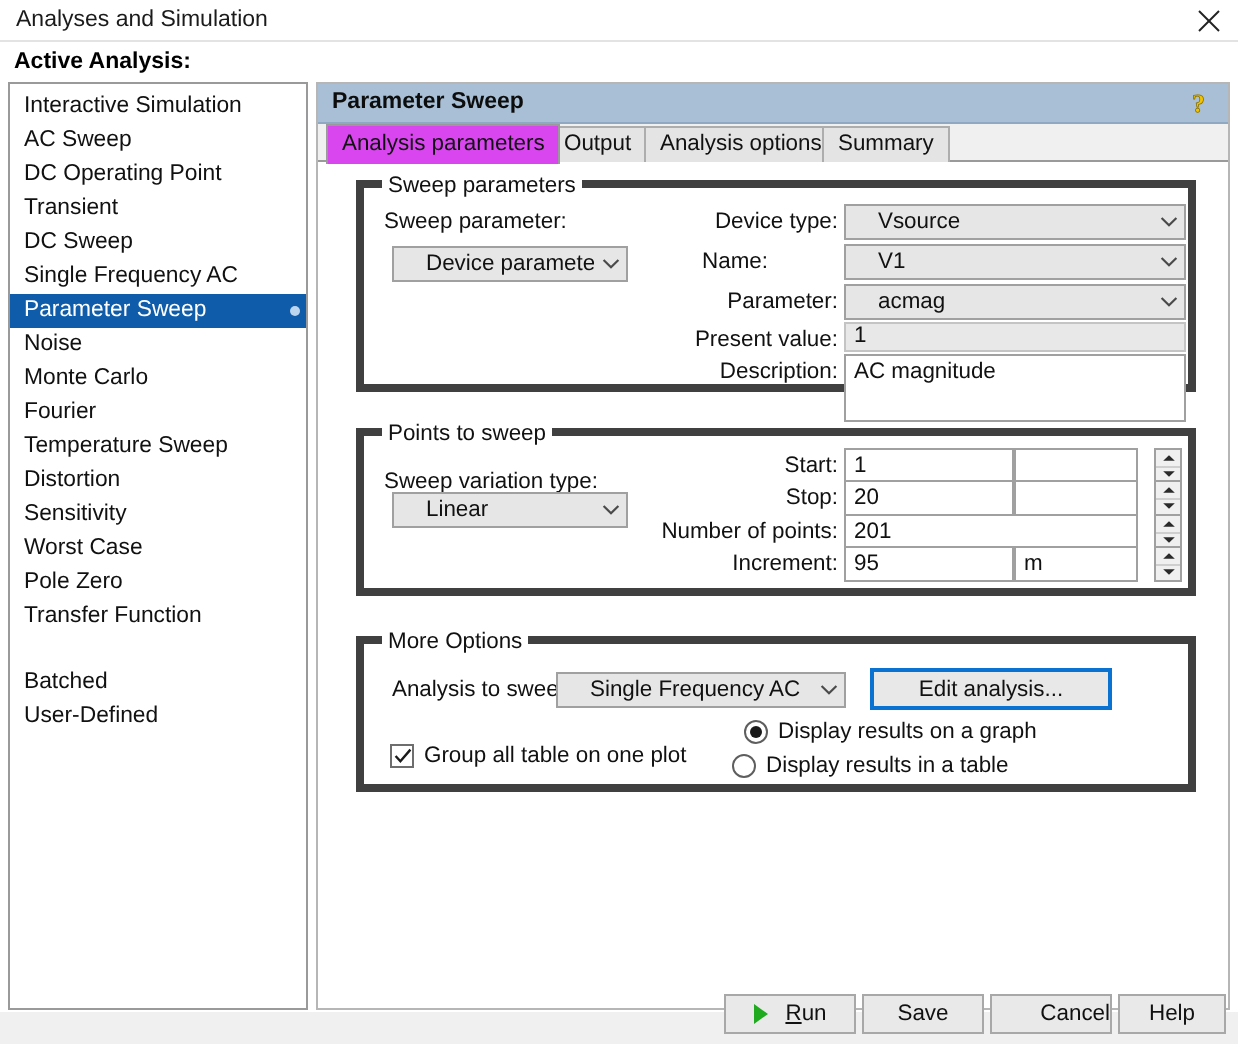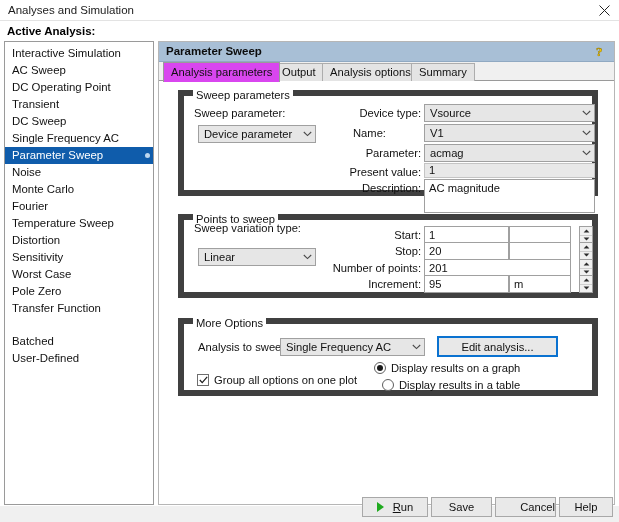--- a/index.html
+++ b/index.html
@@ -103,21 +103,21 @@
   }
 
   .tab-body {
     position: absolute; left: 0; top: 39px; width: 455px; height: 423px;
     background: #ffffff;
   }
 
   
   .group {
     position: absolute;
-    border: 6px solid #404040;
+    border: 4px solid #404040;
   }
   .group-title {
     position: absolute; top: -7px; left: 9px;
     background: #ffffff; padding: 0 3px;
     font-size: 11.2px; color: #111;
     white-space: nowrap;
   }
 
   
   .lbl {
@@ -129,21 +129,21 @@
 
   
   .combo {
     position: absolute;
     height: 18px;
     background: #e6e6e6;
     border: 1px solid #a0a0a0;
     display: flex; align-items: center;
   }
   .combo .combo-text {
-    flex: 1; padding-left: 5px;
+    flex: 1; padding-left: 16px;
     font-size: 11.2px; color: #111;
     white-space: nowrap; overflow: hidden;
   }
   .combo .chev {
     width: 16px; height: 100%;
     display: flex; align-items: center; justify-content: center;
   }
   .chev svg { display: block; }
 
   
@@ -378,21 +378,21 @@
         <div class="lbl right" style="left:150px; top:70px; width:87px;">Present value:</div>
         <div class="tinput readonly" style="left:240px; top:67px; width:171px; height:15px; line-height:13px;">1</div>
 
         <div class="lbl right" style="left:150px; top:86px; width:87px;">Description:</div>
         <div class="textarea" style="left:240px; top:83px; width:171px; height:34px;">AC magnitude</div>
       </div>
 
       <div class="group" style="left:19px; top:133px; width:420px; height:84px;">
         <div class="group-title">Points to sweep</div>
 
-        <div class="lbl" style="left:10px; top:2px;">Sweep variation type:</div>
+        <div class="lbl" style="left:10px; top:17px;">Sweep variation type:</div>
         <div class="combo" style="left:14px; top:28px; width:118px;">
           <div class="combo-text">Linear</div>
           <div class="chev">
             <svg width="9" height="6" viewBox="0 0 9 6">
                 <polyline points="0.8,1 4.5,4.6 8.2,1" fill="none" stroke="#4a4a4a" stroke-width="1.1"></polyline>
               </svg>
           </div>
         </div>
 
         <div class="lbl right" style="left:150px; top:9px; width:87px;">Start:</div>
@@ -475,31 +475,31 @@
         <div class="btn focus" style="left:253px; top:12px; width:121px; height:21px;">
           <span>Edit analysis...</span>
         </div>
 
         <div class="chk-row" style="left:13px; top:50px;">
           <span class="chkbox">
             <svg width="9" height="8" viewBox="0 0 9 8">
                 <polyline points="0.8,4 3.2,6.6 8.2,0.8" fill="none" stroke="#1a1a1a" stroke-width="1.2"></polyline>
               </svg>
           </span>
-          <span class="chk-label">Group all options on one plot</span>
+          <span class="chk-label">Group all table on one plot</span>
         </div>
 
         <div class="rad-row" style="left:190px; top:38px;">
           <span class="radio">
               <span class="dot"></span>
             </span>
           <span class="rad-label">Display results on a graph</span>
         </div>
 
-        <div class="rad-row" style="left:198px; top:55px;">
+        <div class="rad-row" style="left:184px; top:55px;">
           <span class="radio"></span>
           <span class="rad-label">Display results in a table</span>
         </div>
       </div>
 
     </div>
   </div>
 
   <div class="bottombar"></div>
 

